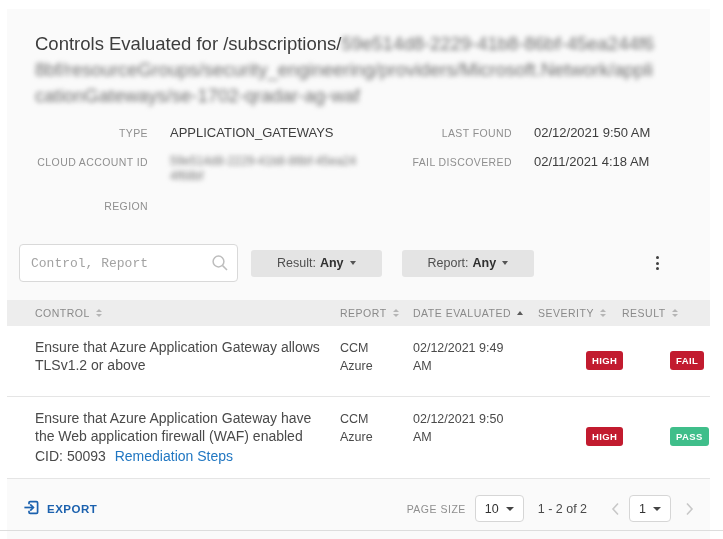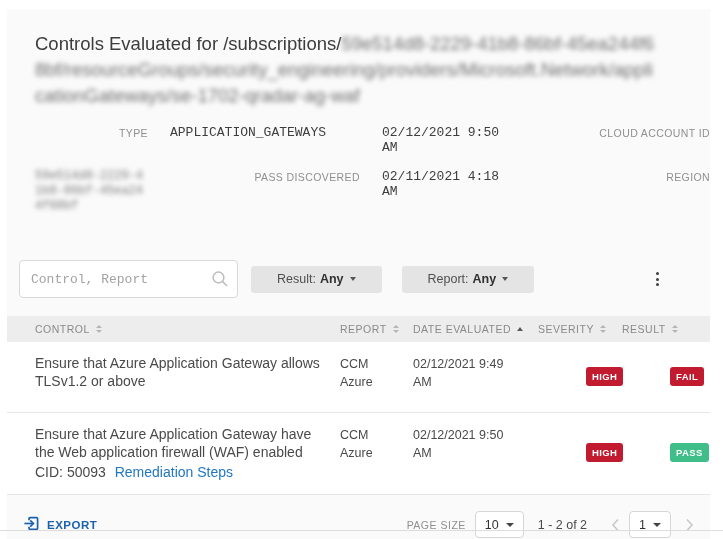--- a/index.html
+++ b/index.html
@@ -11,21 +11,21 @@
     -webkit-font-smoothing:antialiased;
   }
   .card { position:absolute; left:7px; top:9px; width:703px; height:522px; background:#fafafa; }
 
   
   .title { padding:22px 30px 0 28px; font-size:18.5px; line-height:26px; font-weight:500; color:#3d3d3d; max-width:680px; }
   .redacted-title { color:#6e6e6e; filter:blur(2.6px); word-break:break-all; font-weight:400; }
 
   .meta { margin:16px 0 0 28px; display:grid; grid-template-columns:113px 190px 130px auto; column-gap:22px; row-gap:14px; align-items:start; }
   .meta-label { text-align:right; font-size:10.5px; color:#8f8f8f; letter-spacing:0.4px; padding-top:2px; white-space:nowrap; }
-  .meta-value { font-size:13px; color:#3e3e3e;font-family:Liberation Mono, monospace; }
+  .meta-value { font-size:13px; color:#3e3e3e; }
   .redacted-value { color:#787878; filter:blur(2.4px); word-break:break-all; font-size:12px; line-height:15px; display:block; max-width:195px; }
 
   
   .filter-row { margin-top:32px; padding-left:12px; display:flex; align-items:center; height:38px; }
   .search-box { position:relative; width:219px; height:38px; }
   .search-input { width:100%; height:100%; border:1px solid #d9d9d9; border-radius:4px; background:#fff; padding:0 34px 0 11px; font-size:13px; color:#444; font-family:Liberation Mono, monospace; outline:none; }
   .search-input::placeholder { color:#a2a2a2; }
   .search-icon { position:absolute; right:9px; top:10px; pointer-events:none; }
 
   .chip { margin-left:13px; height:27px; background:#e4e4e4; border-radius:3px; display:flex; align-items:center; padding:0 26px; font-size:12.5px; color:#4f4f4f; cursor:pointer; }
@@ -72,27 +72,28 @@
 
 <div class="card">
 
   <div class="title">
     <span>Controls Evaluated for /subscriptions/</span><span class="redacted-title">59e514d8-2229-41b8-86bf-45ea244f68bf/resourceGroups/security_engineering/providers/Microsoft.Network/applicationGateways/se-1702-qradar-ag-waf</span>
   </div>
 
   <div class="meta">
     <div class="meta-label">TYPE</div>
     <div class="meta-value">APPLICATION_GATEWAYS</div>
+    <div class="meta-label">LAST FOUND</div>
     <div class="meta-value">02/12/2021 9:50 AM</div>
 
     <div class="meta-label">CLOUD ACCOUNT ID</div>
     <div class="meta-value">
         <span class="redacted-value">59e514d8-2229-41b8-86bf-45ea244f68bf</span>
       </div>
-    <div class="meta-label">PASS DISCOVERED</div>
+    <div class="meta-label">FAIL DISCOVERED</div>
     <div class="meta-value">02/11/2021 4:18 AM</div>
 
     <div class="meta-label">REGION</div>
     <div class="meta-value"></div>
     <div></div>
     <div></div>
   </div>
 
   <div class="filter-row">
     <div class="search-box">

